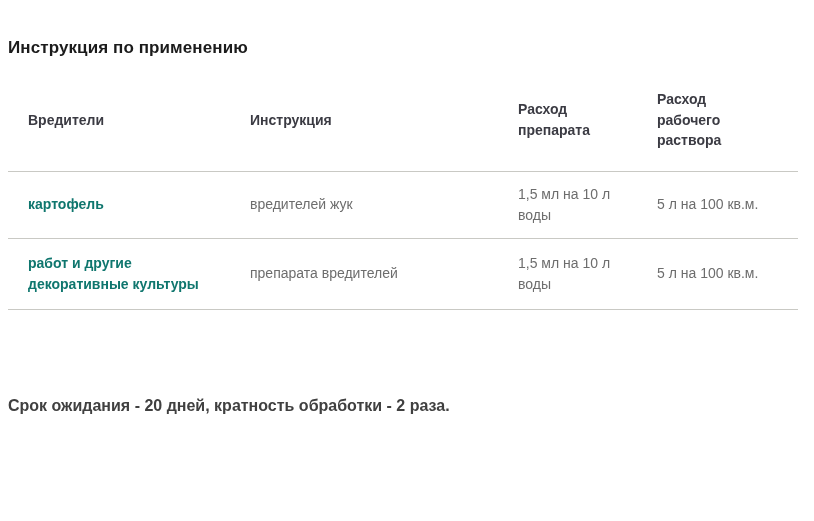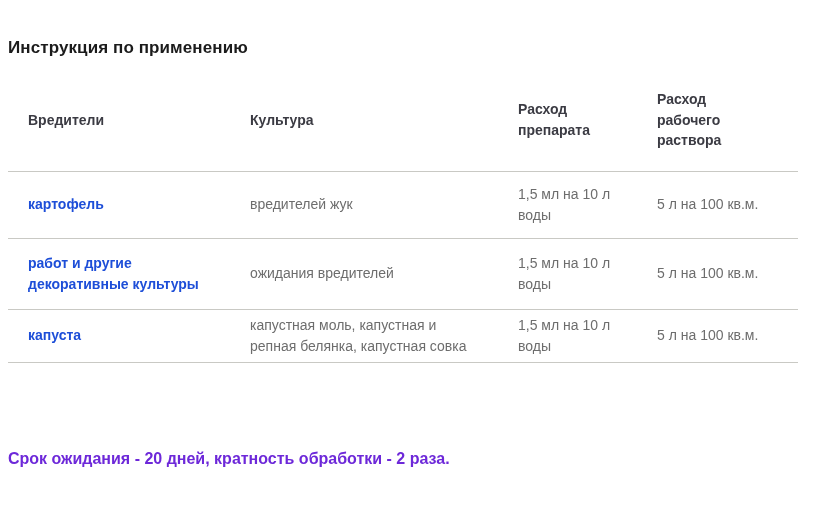--- a/index.html
+++ b/index.html
@@ -44,32 +44,32 @@
     height: 88px;
     font-weight: 700;
     color: #3b3b43;
     padding-bottom: 14px;
   }
   tr.data-row-1 td { height: 67px; }
   tr.data-row-2 td { height: 71px; }
   tr.data-row-3 td { height: 53px; }
   td.cell-culture {
     font-weight: 700;
-    color: #1d4ed8;
+    color: #0f766e;
   }
   td.cell-gray {
     color: #6d6d6d;
   }
   .notes {
     margin-top: 86px;
   }
   .note-line {
     font-size: 16px;
     font-weight: 700;
-    color: #6d28d9;
+    color: #404040;
     line-height: 20px;
     margin-bottom: 14px;
   }
 </style>
 </head>
 <body>
 
 <div class="page">
 
   <h1 class="page-title">Инструкция по применению</h1>
@@ -77,48 +77,40 @@
   <table class="apps-table">
     <colgroup>
       <col style="width:242px">
       <col style="width:268px">
       <col style="width:139px">
       <col style="width:141px">
     </colgroup>
     <thead>
       <tr>
         <th>Вредители</th>
-        <th>Культура</th>
+        <th>Инструкция</th>
         <th>Расход
 препарата</th>
         <th>Расход
 рабочего
 раствора</th>
       </tr>
     </thead>
     <tbody>
       <tr class="data-row-1">
         <td class="cell-culture">картофель</td>
         <td class="cell-gray">вредителей жук</td>
         <td class="cell-gray">1,5 мл на 10 л
 воды</td>
         <td class="cell-gray">5 л на 100 кв.м.</td>
       </tr>
       <tr class="data-row-2">
         <td class="cell-culture">работ и другие
 декоративные культуры</td>
-        <td class="cell-gray">ожидания вредителей</td>
-        <td class="cell-gray">1,5 мл на 10 л
-воды</td>
-        <td class="cell-gray">5 л на 100 кв.м.</td>
-      </tr>
-      <tr class="data-row-3">
-        <td class="cell-culture">капуста</td>
-        <td class="cell-gray">капустная моль, капустная и
-репная белянка, капустная совка</td>
+        <td class="cell-gray">препарата вредителей</td>
         <td class="cell-gray">1,5 мл на 10 л
 воды</td>
         <td class="cell-gray">5 л на 100 кв.м.</td>
       </tr>
     </tbody>
   </table>
 
   <div class="notes">
     <p class="note-line">Срок ожидания - 20 дней, кратность обработки - 2 раза.</p>
   </div>

